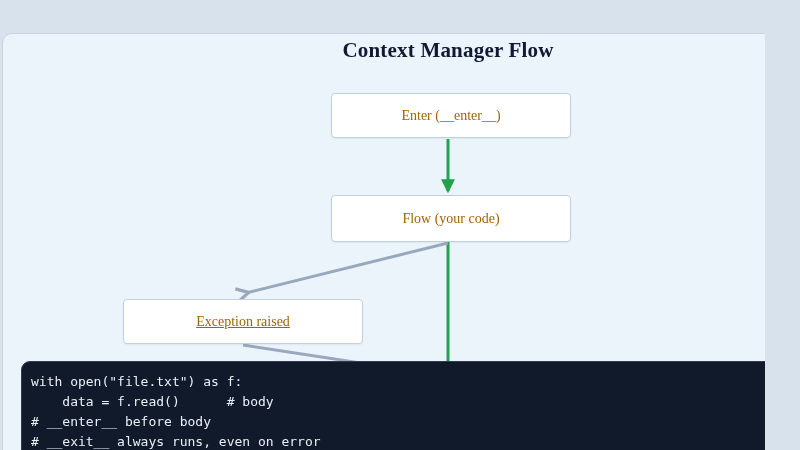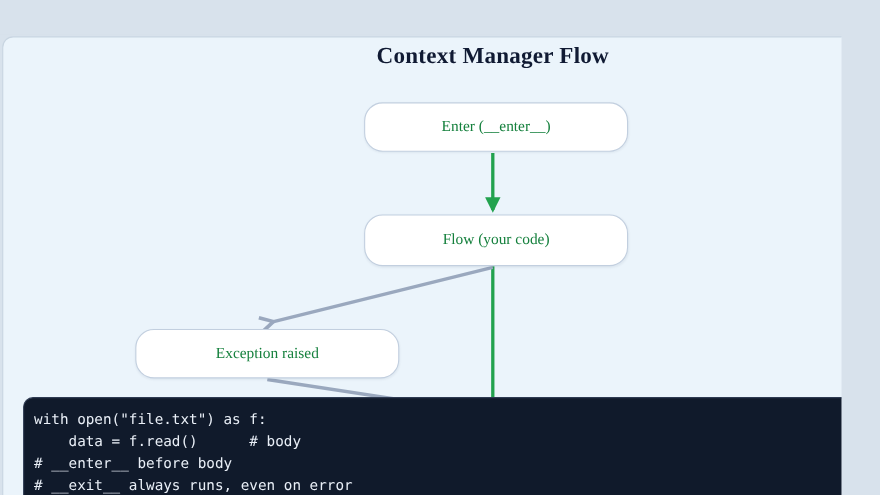--- a/index.html
+++ b/index.html
@@ -44,31 +44,31 @@
     top: 0;
     width: 800px;
     height: 450px;
     pointer-events: none;
   }
   .flow-node {
     position: absolute;
     box-sizing: border-box;
     background: #ffffff;
     border: 1px solid #c2cfdf;
-    border-radius: 17px;
+    border-radius: 4px;
     display: flex;
     align-items: center;
     justify-content: center;
     font-size: 14px;
-    color: #15803d;
+    color: #a16207;
     box-shadow: 0 1px 2px rgba(15, 30, 60, 0.06);
   }
   #node-enter     { left: 331px; top: 62px;  width: 240px; height: 45px; }
   #node-body      { left: 331px; top: 164px; width: 240px; height: 47px; }
-  #node-exception { left: 123px; top: 268px; width: 240px; height: 45px; }
+  #node-exception { left: 123px; top: 268px; width: 240px; height: 45px; text-decoration: underline; }
   .code-panel {
     position: absolute;
     left: 21px;
     top: 330px;
     width: 869px;
     height: 108px;
     box-sizing: border-box;
     background: #101a2b;
     border: 1px solid #2e3b52;
     border-radius: 9px;

